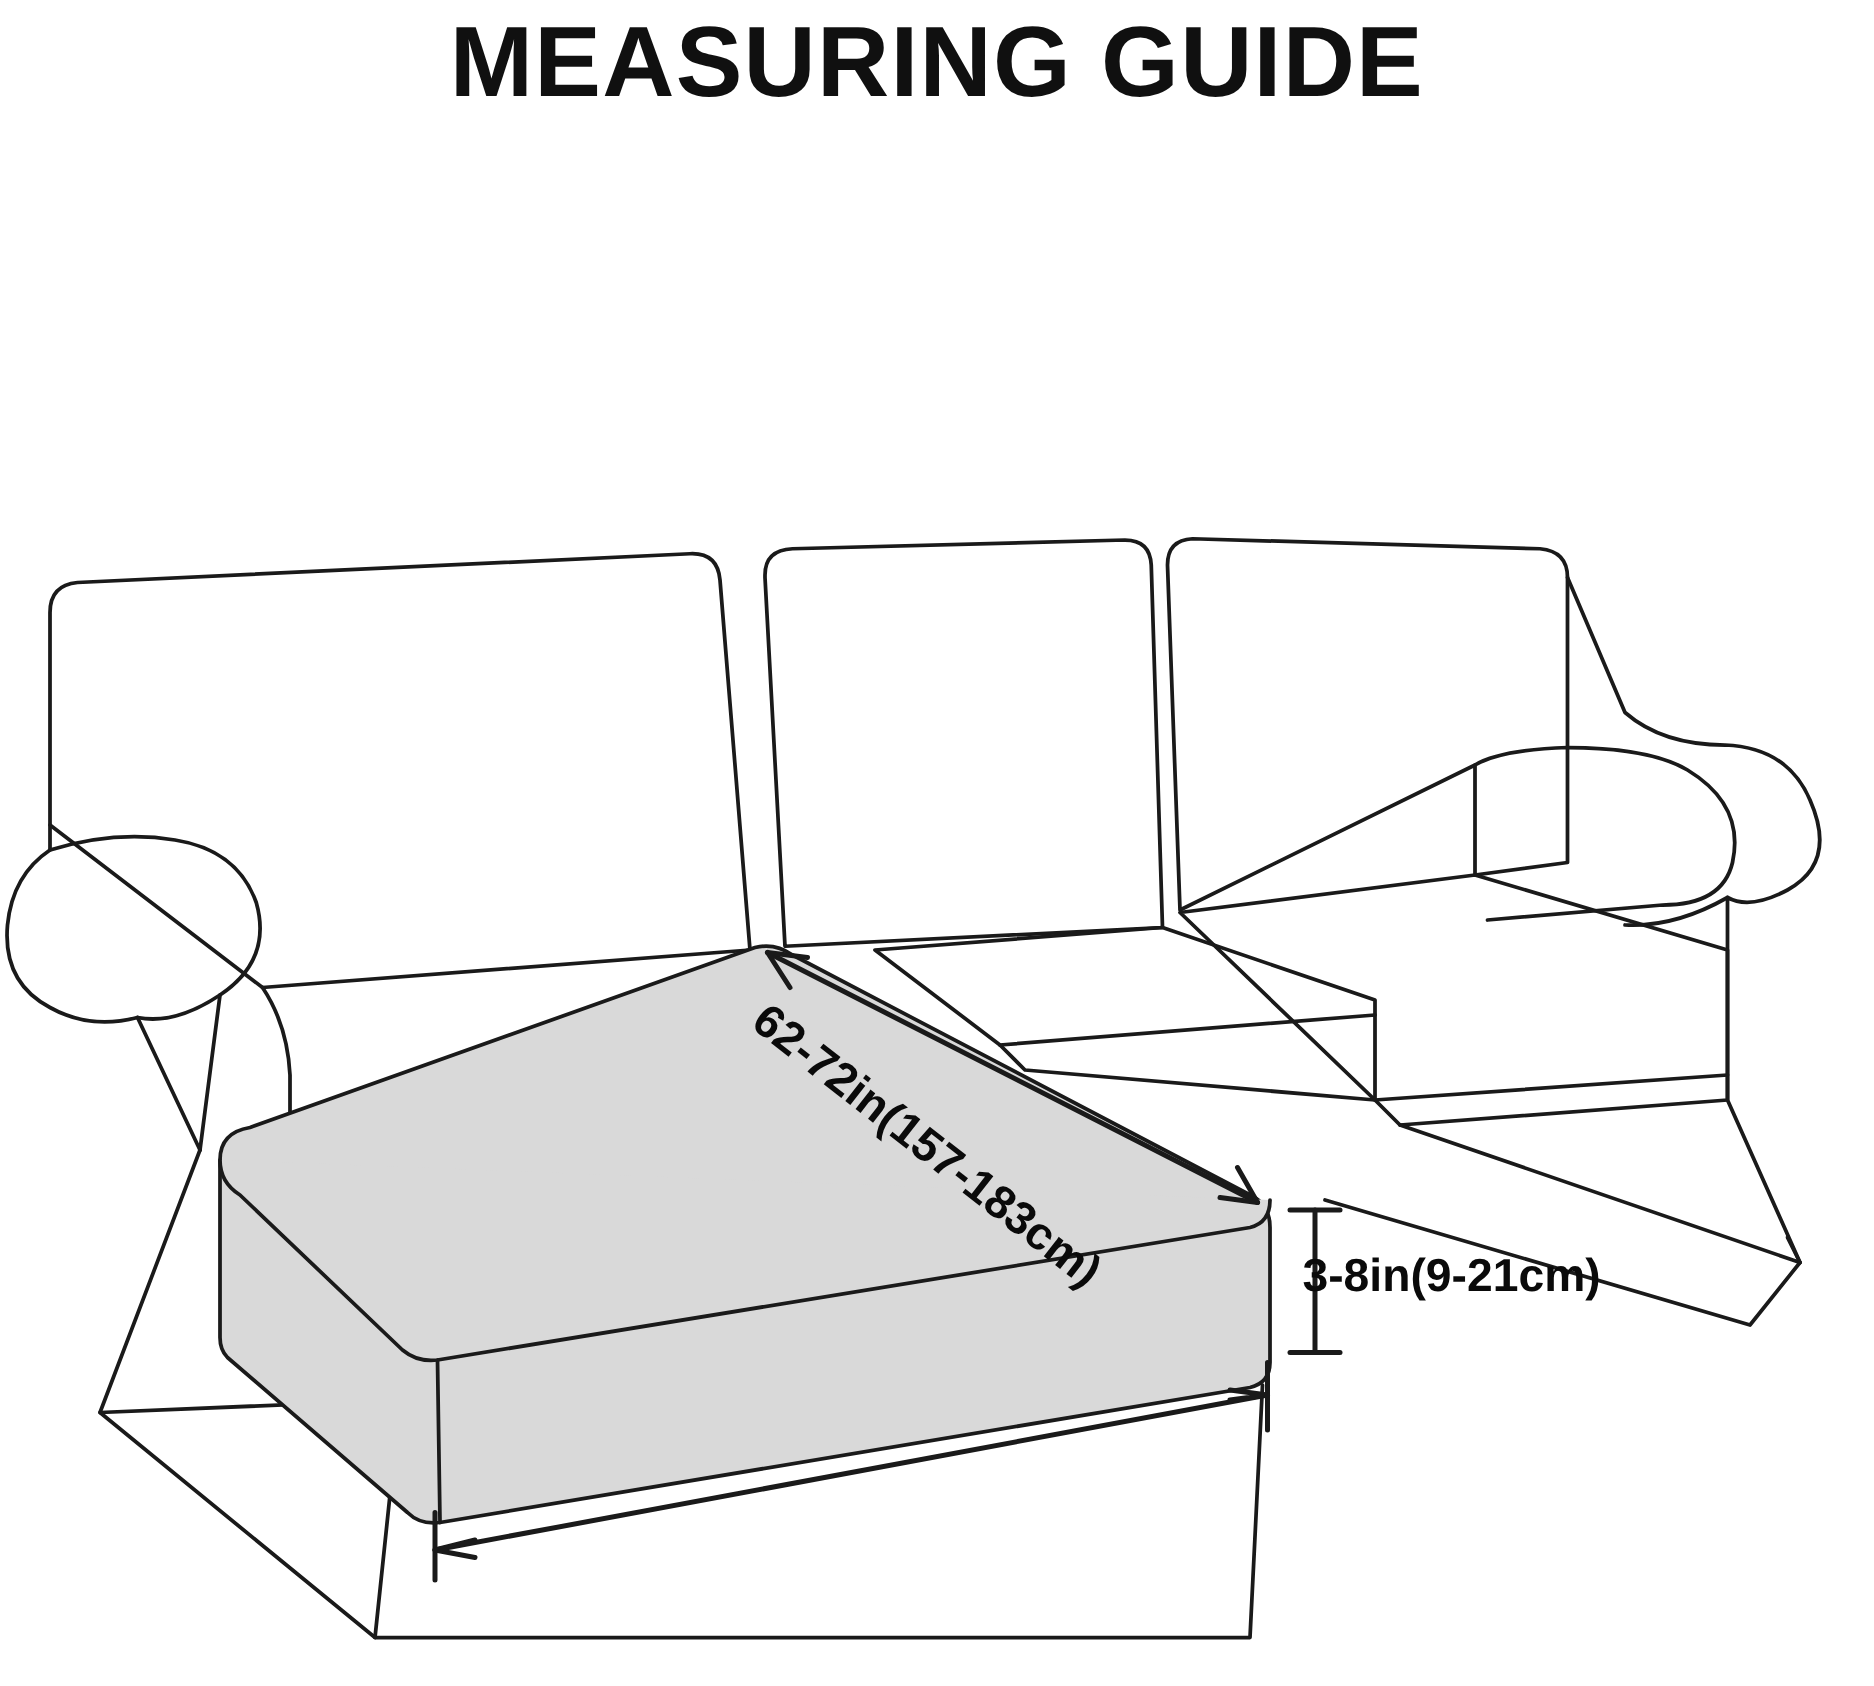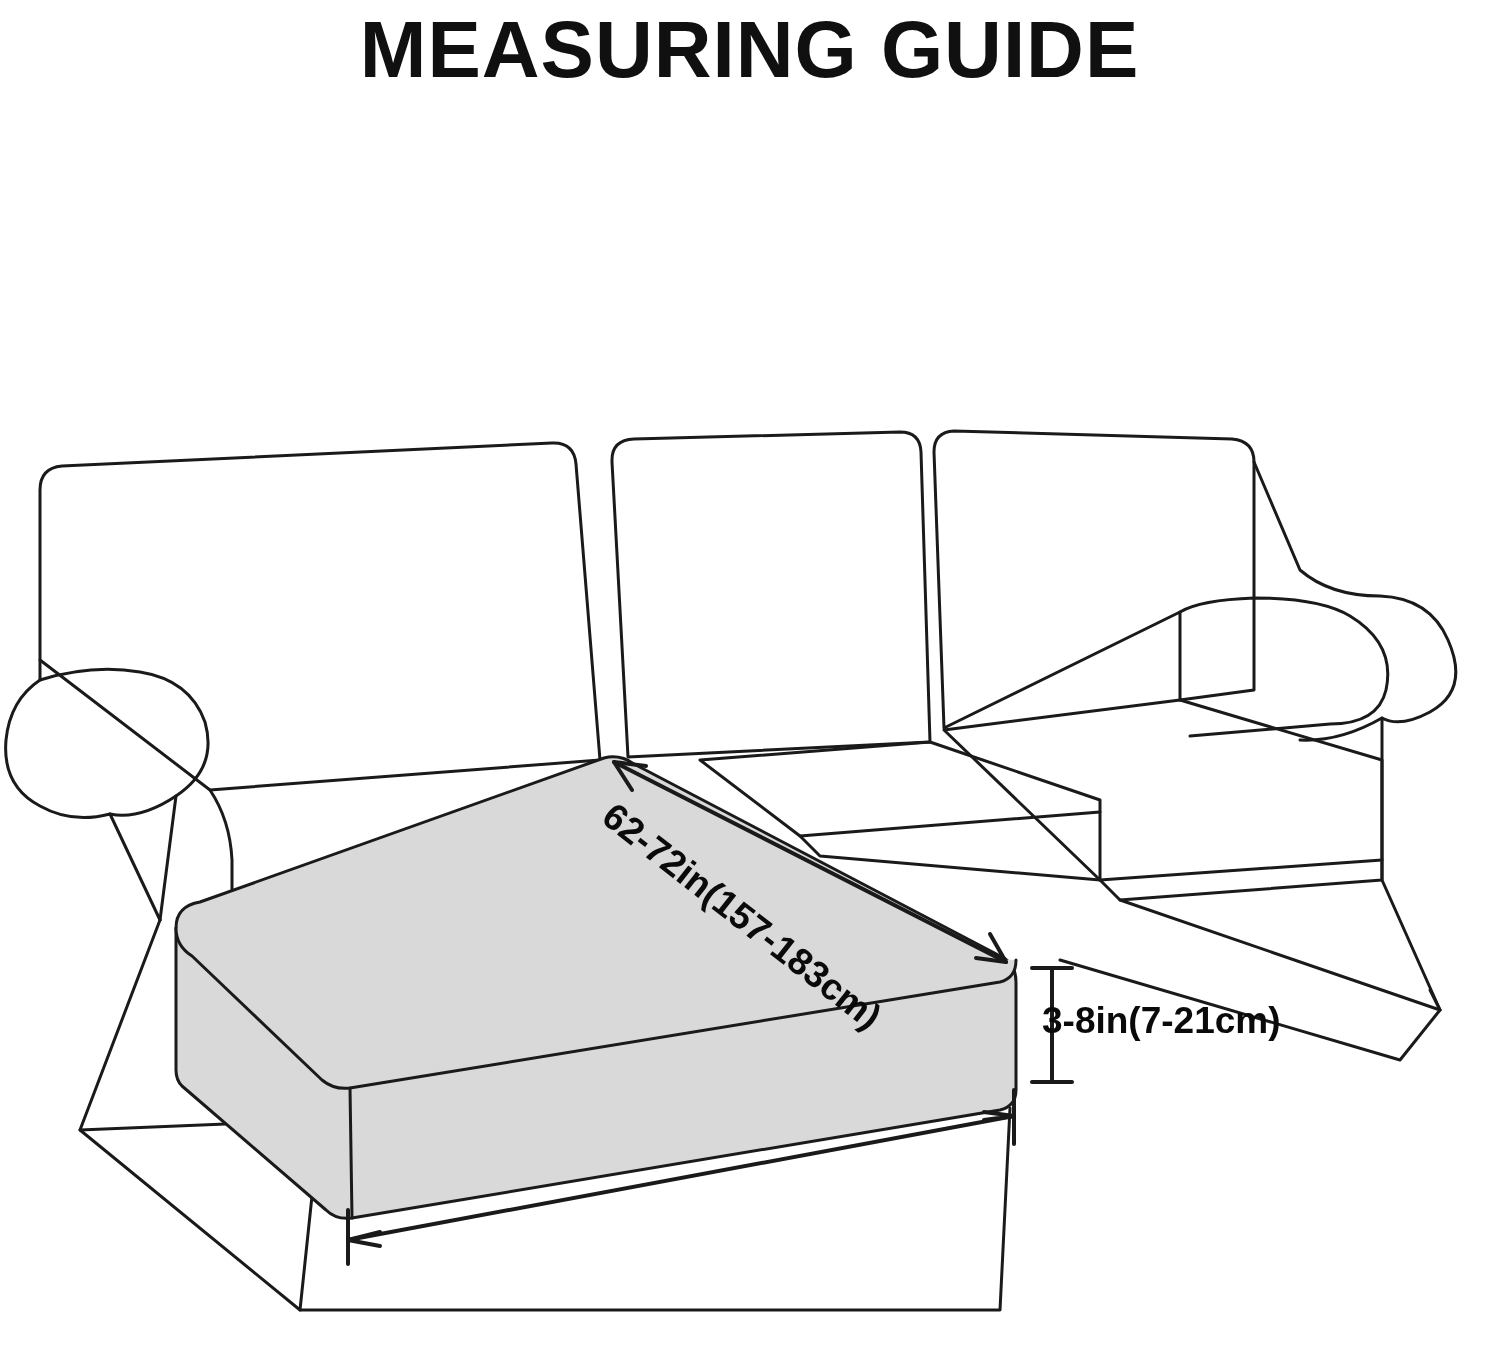--- a/index.html
+++ b/index.html
@@ -143,15 +143,15 @@
         <path d="M348 1240 L348 1210 M348 1240 L348 1264"></path>
         <path d="M1014 1116 L1014 1090 M1014 1116 L1014 1144"></path>
         <path d="M348 1240 L380 1232 M348 1240 L380 1246"></path>
         <path d="M1014 1116 L984 1120 M1014 1116 L984 1112"></path>
       </g>
 
     </g>
   </svg>
 
   <div class="dim-label" id="label-length">62-72in(157-183cm)</div>
-  <div class="dim-label" id="label-depth">3-8in(7-21cm)</div>
+  <div class="dim-label" id="label-depth">3-8in(9-21cm)</div>
 
 </div>
 
 </body></html>

